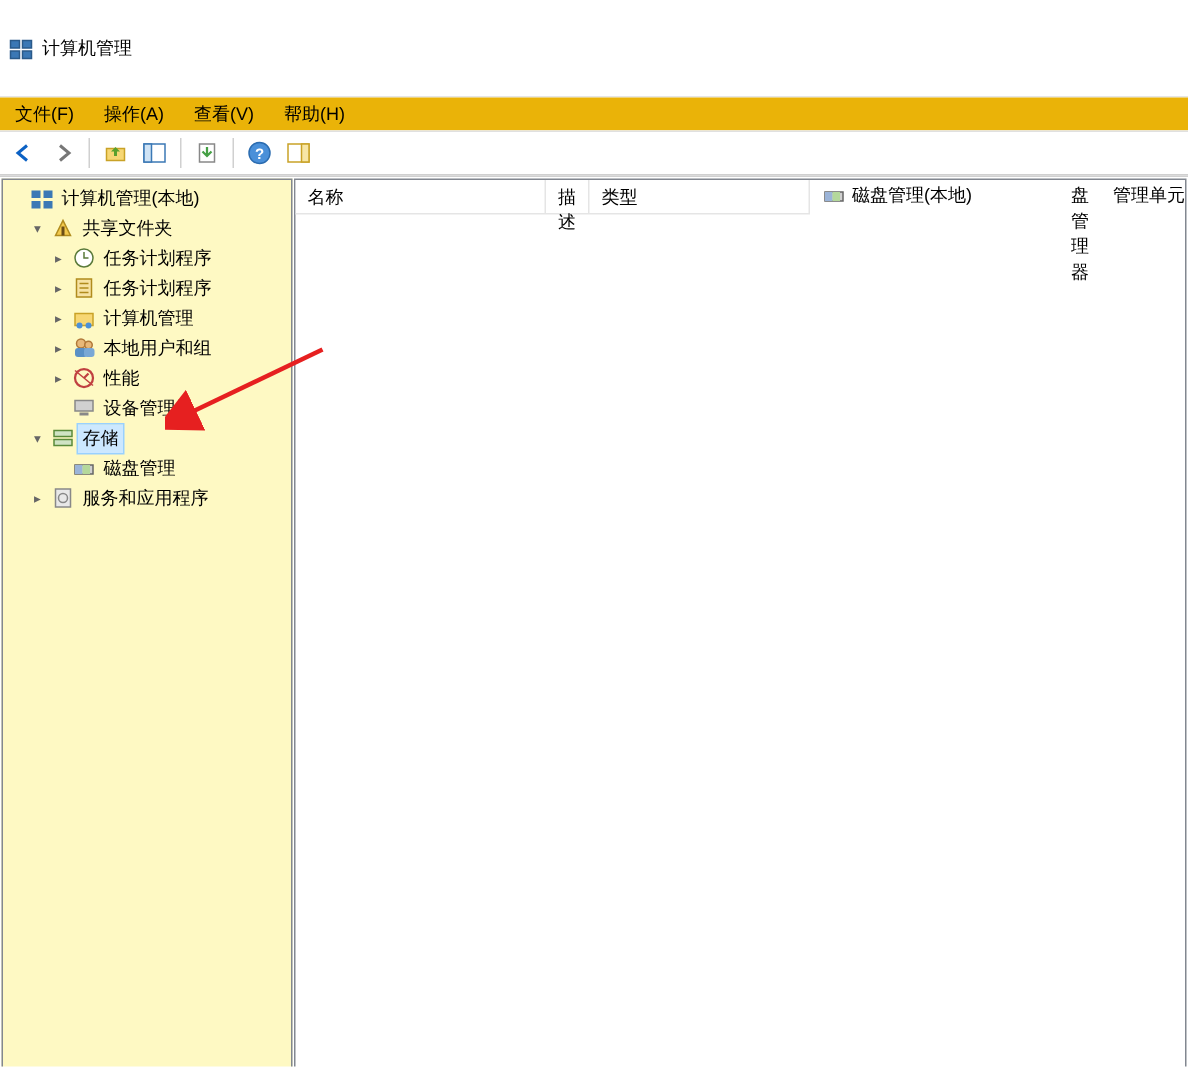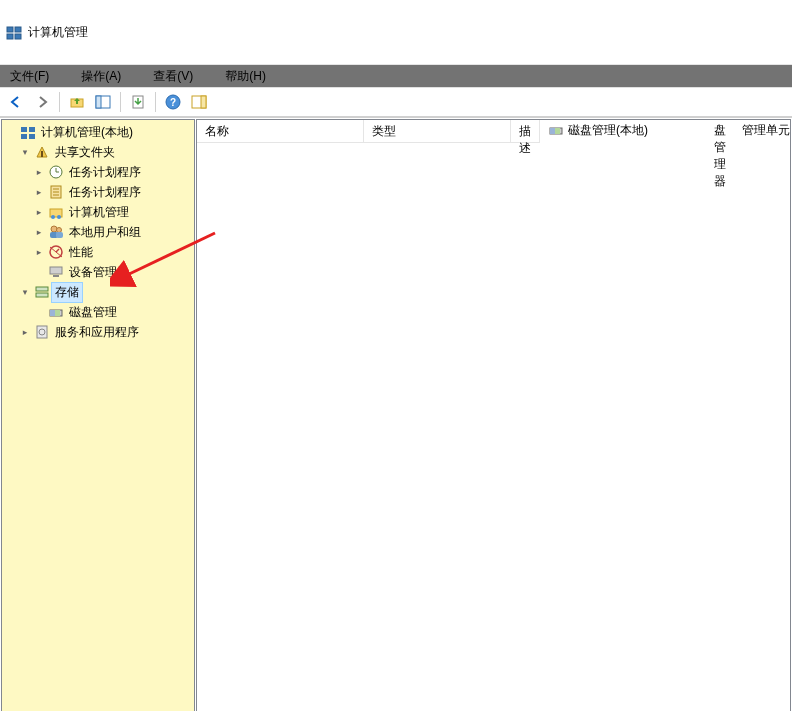--- a/index.html
+++ b/index.html
@@ -19,22 +19,22 @@
     background:#fff;
     border-bottom:1px solid #e5e5e5;
   }
   .titlebar .app-icon{width:16px;height:16px;margin-right:6px;display:flex;align-items:center;justify-content:center}
   .titlebar .title{font-size:12px}
   
   .menubar{
     height:22px;
     display:flex;align-items:center;
     padding:0 4px;
-    gap:20px;
-    background:#737373;
+    gap:8px;
+    background:#eab308;
   }
   .menubar .menu-item{padding:2px 6px;cursor:default}
   
   .toolbar{
     height:28px;
     display:flex;align-items:center;
     padding:0 4px;
     gap:2px;
     border-top:1px solid #e0e0e0;
     border-bottom:1px solid #d0d0d0;
@@ -325,22 +325,22 @@
         </span>
         <span class="node-label">服务和应用程序</span>
       </div>
 
     </div>
   </div>
 
   <div class="list-pane">
     <div class="list-header">
       <div class="col col-name">名称</div>
+      <div class="col col-desc">描述</div>
       <div class="col col-type">类型</div>
-      <div class="col col-desc">描述</div>
     </div>
     <div class="list-body">
       <div class="list-row">
         <div class="cell cell-name">
           <span>
             <svg class="icon" viewBox="0 0 16 16">
                 <rect x="2" y="6" width="12" height="6" fill="#d0d0d0" stroke="#666"></rect>
                 <rect x="2" y="6" width="5" height="6" fill="#9bb4d8"></rect>
                 <rect x="7" y="6" width="5" height="6" fill="#b4d89b"></rect>
               </svg>

